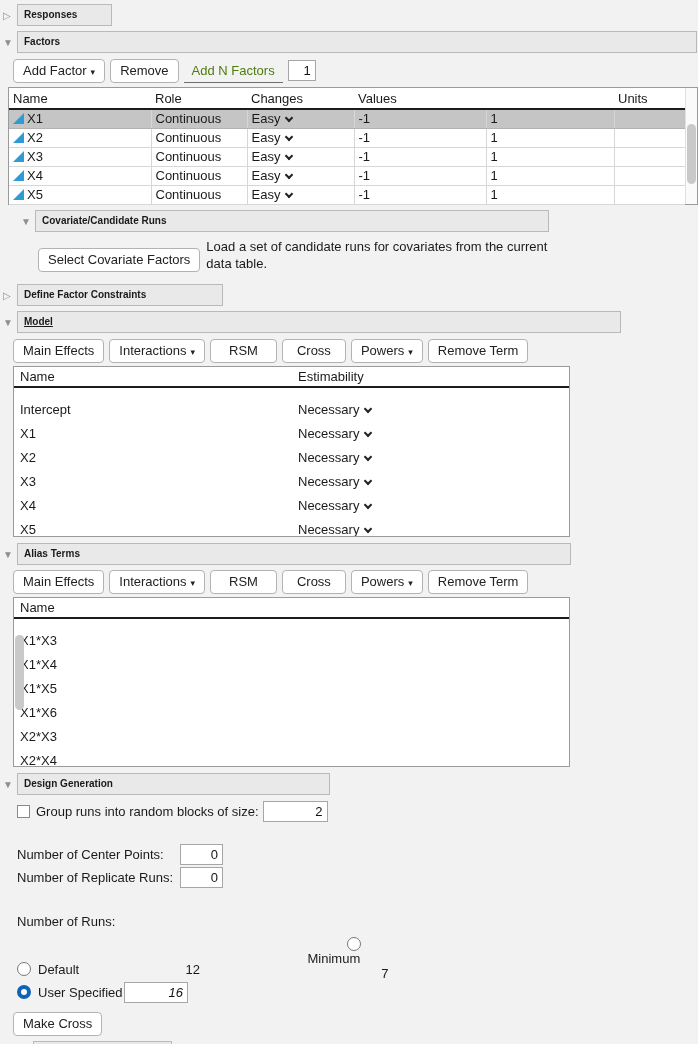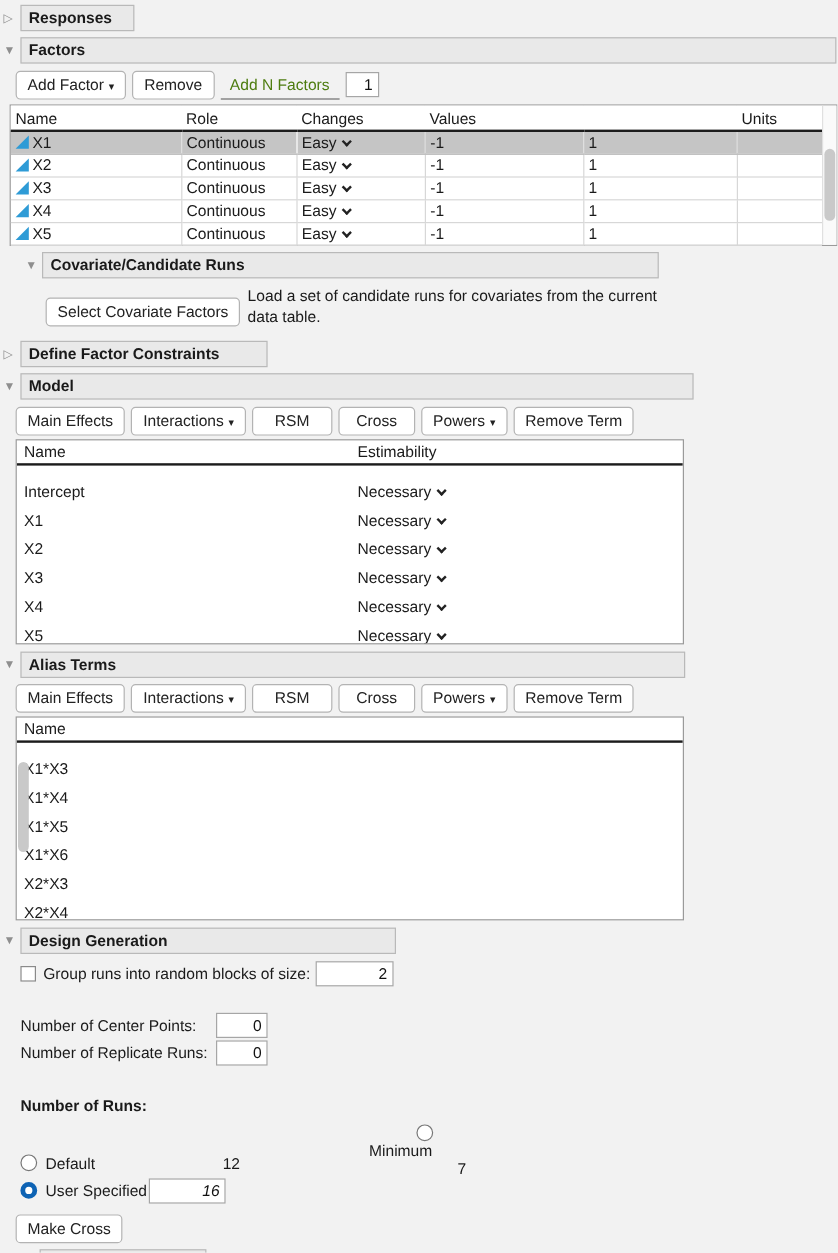--- a/index.html
+++ b/index.html
@@ -11,21 +11,21 @@
     padding-top:4px;
   }
   
   .sec { display:flex; align-items:center; }
   .disc {
     width:17px; flex:0 0 17px; text-align:left; padding-left:3px;
     font-size:10px; color:#8f8f8f; cursor:default; line-height:21px;
   }
   .hdr {
     background:#e9e9e9; border:1px solid #b9b9b9; height:22px;
-    line-height:20px; padding:0 6px; font-weight:bold; font-size:13px;
+    line-height:20px; padding:0 6px; font-weight:bold; font-size:10px;
     white-space:nowrap; overflow:hidden;
   }
   
   .toolbar { display:flex; gap:5px; margin-left:13px; }
   .btn {
     background:#fff; border:1px solid #b3b3b3; border-radius:4px;
     height:24px; line-height:22px; padding:0 9px; font-size:13px; color:#222;
     white-space:nowrap; cursor:default;
   }
   .btn-flat {
@@ -82,21 +82,21 @@
   .ph-est { margin-left:auto; width:265px; }
   
   .dg-row { display:flex; align-items:center; margin-left:17px; }
   .cbox { width:13px; height:13px; border:1px solid #8a8a8a; background:#fff; margin-right:6px; flex:0 0 13px; }
   .radio {
     width:14px; height:14px; border-radius:50%; border:1px solid #777;
     background:#fff; margin-right:7px; flex:0 0 14px;
   }
   .radio.on { border:4px solid #0E63B4; }
   .runs-val { width:62px; text-align:right; }
-  .bold { font-weight:bold; }
+  .bold { font-weight:normal; }
 </style>
 </head>
 <body>
 
 <div class="app">
 
   <div class="sec">
     <span class="disc">▷</span>
     <div class="hdr" style="width:95px;">Responses</div>
   </div>
@@ -188,21 +188,21 @@
     <div class="cov-desc">Load a set of candidate runs for covariates from the current data table.</div>
   </div>
 
   <div class="sec" style="margin-top:12px;">
     <span class="disc">▷</span>
     <div class="hdr" style="width:206px;">Define Factor Constraints</div>
   </div>
 
   <div class="sec" style="margin-top:5px;">
     <span class="disc">▼</span>
-    <div class="hdr" style="width:561px;">Model</div>
+    <div class="hdr" style="width:604px;text-decoration:underline;">Model</div>
   </div>
   <div class="toolbar" style="margin-top:6px;">
     <button class="btn"><span>Main Effects</span></button>
     <button class="btn"><span>Interactions</span><span class="menu-arrow">▾</span></button>
     <button class="btn" style="padding:0 18px;"><span>RSM</span></button>
     <button class="btn" style="padding:0 14px;"><span>Cross</span></button>
     <button class="btn"><span>Powers</span><span class="menu-arrow">▾</span></button>
     <button class="btn"><span>Remove Term</span></button>
   </div>
   <div class="panel" style="height:171px;">

